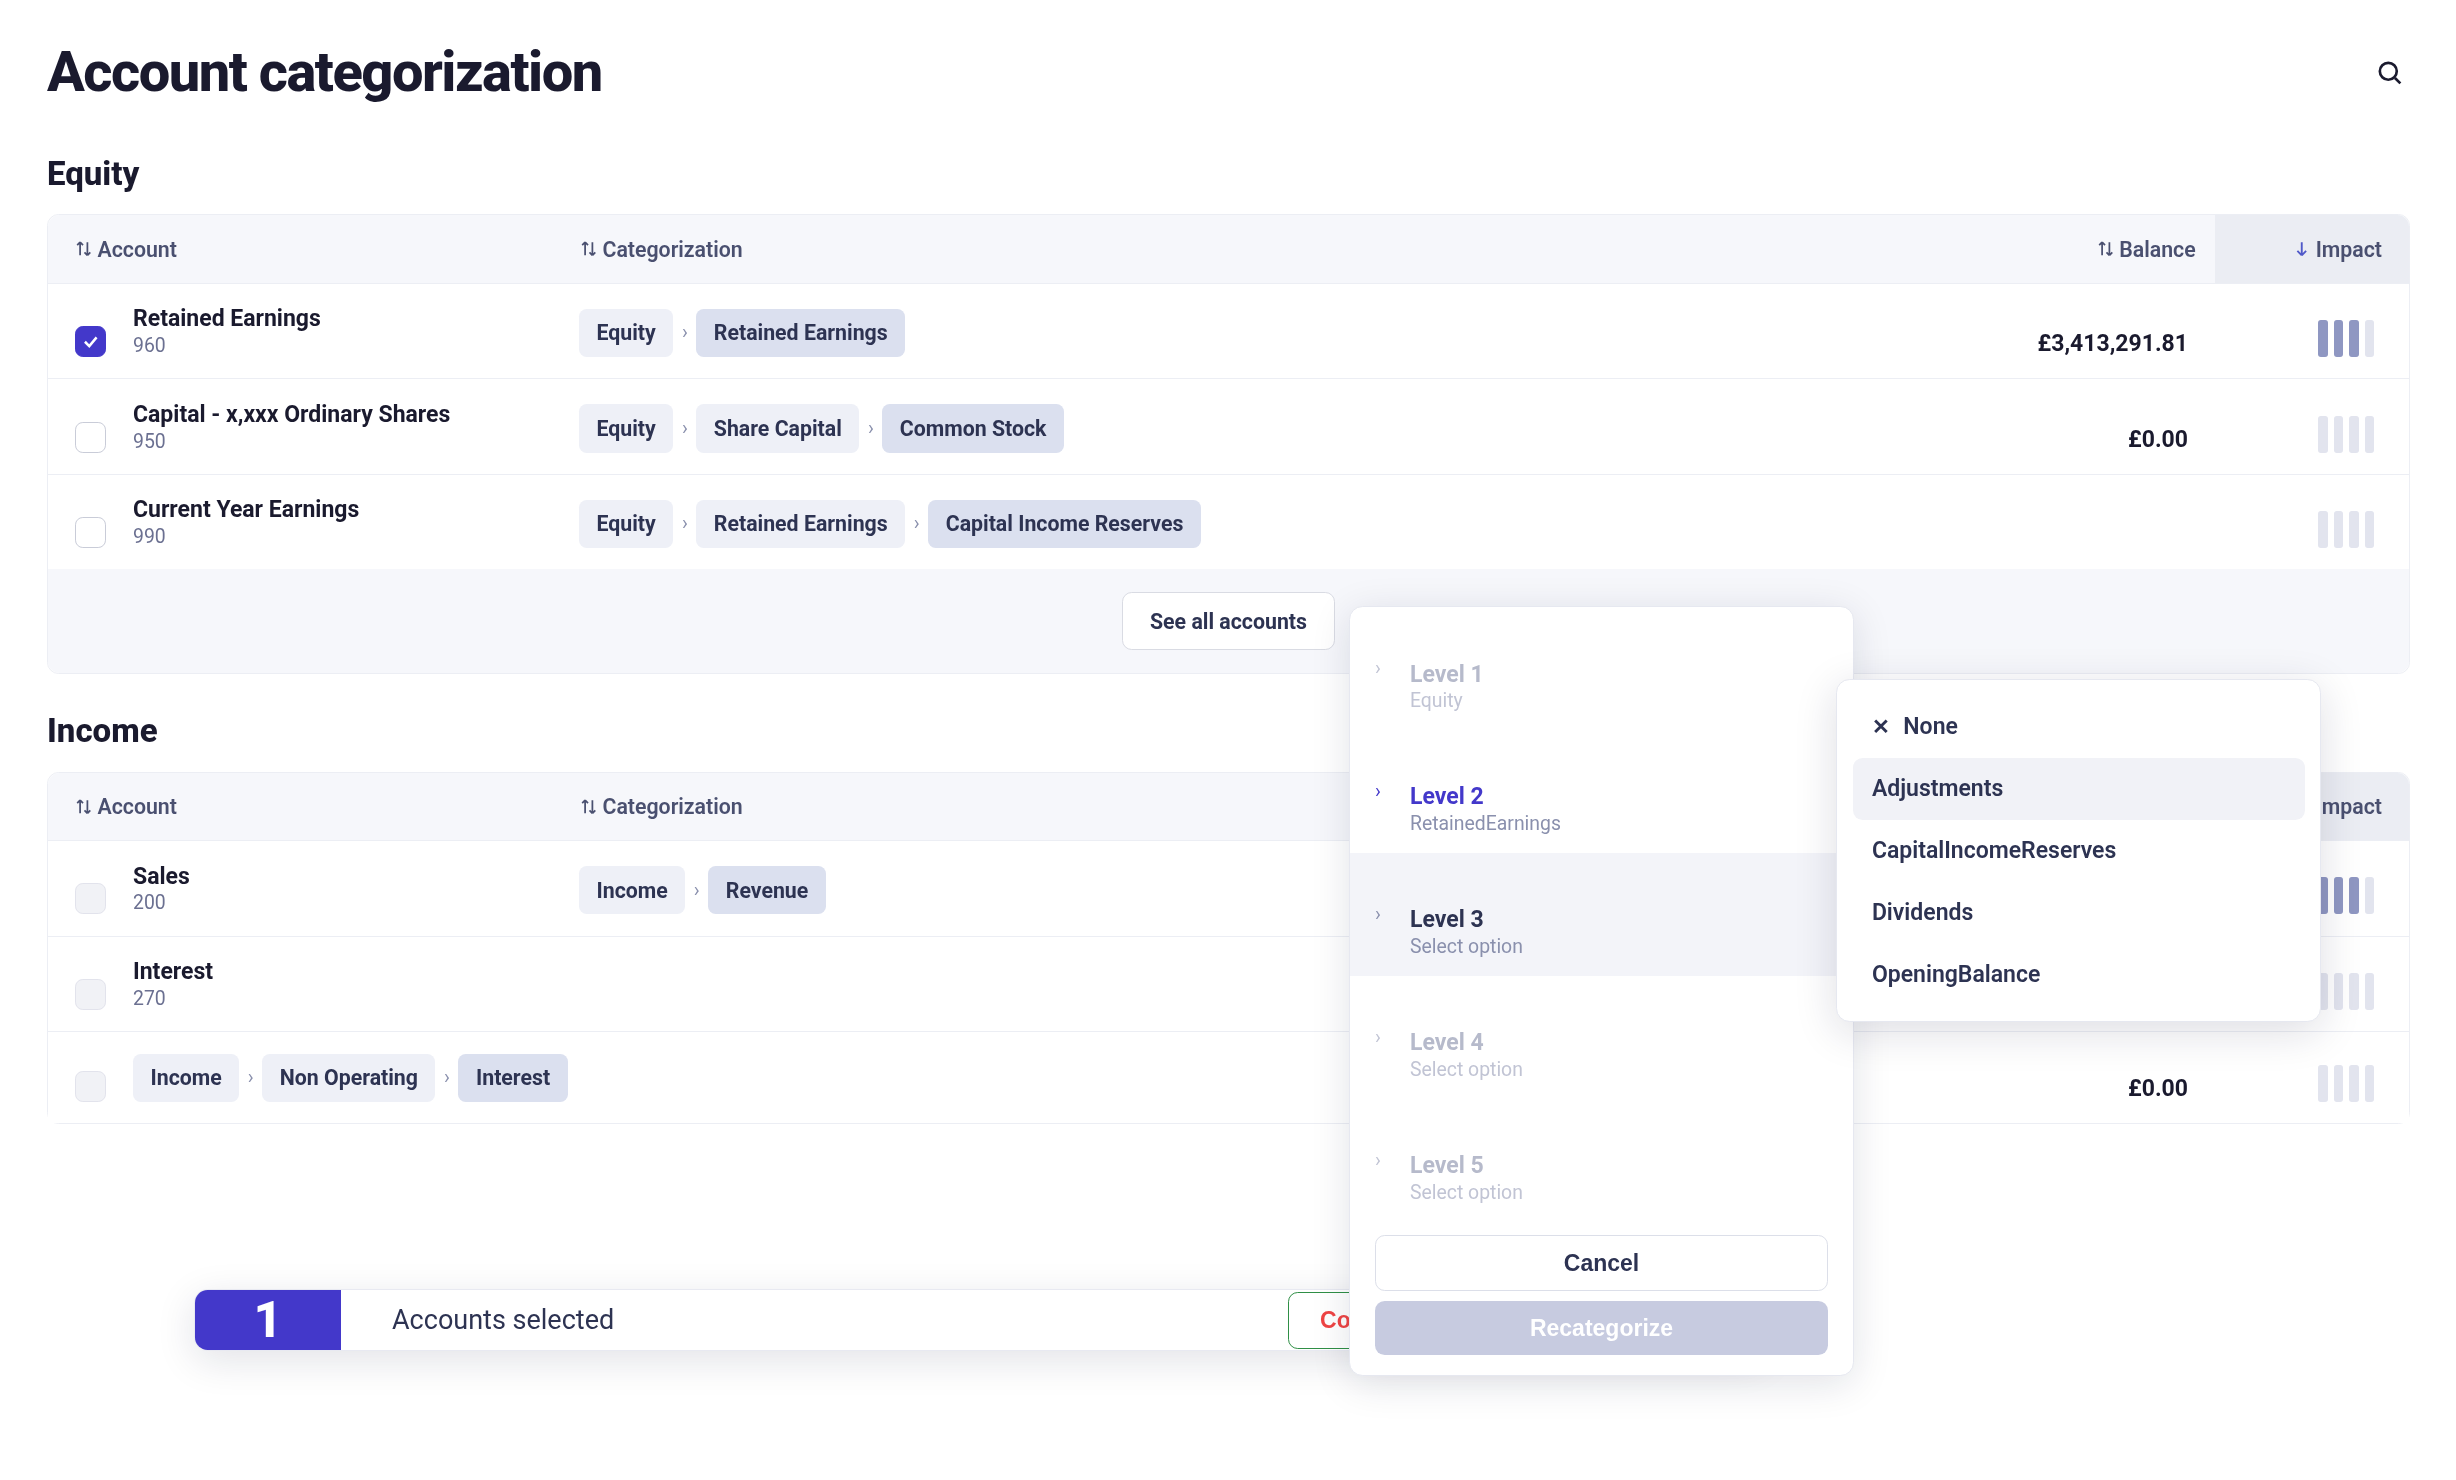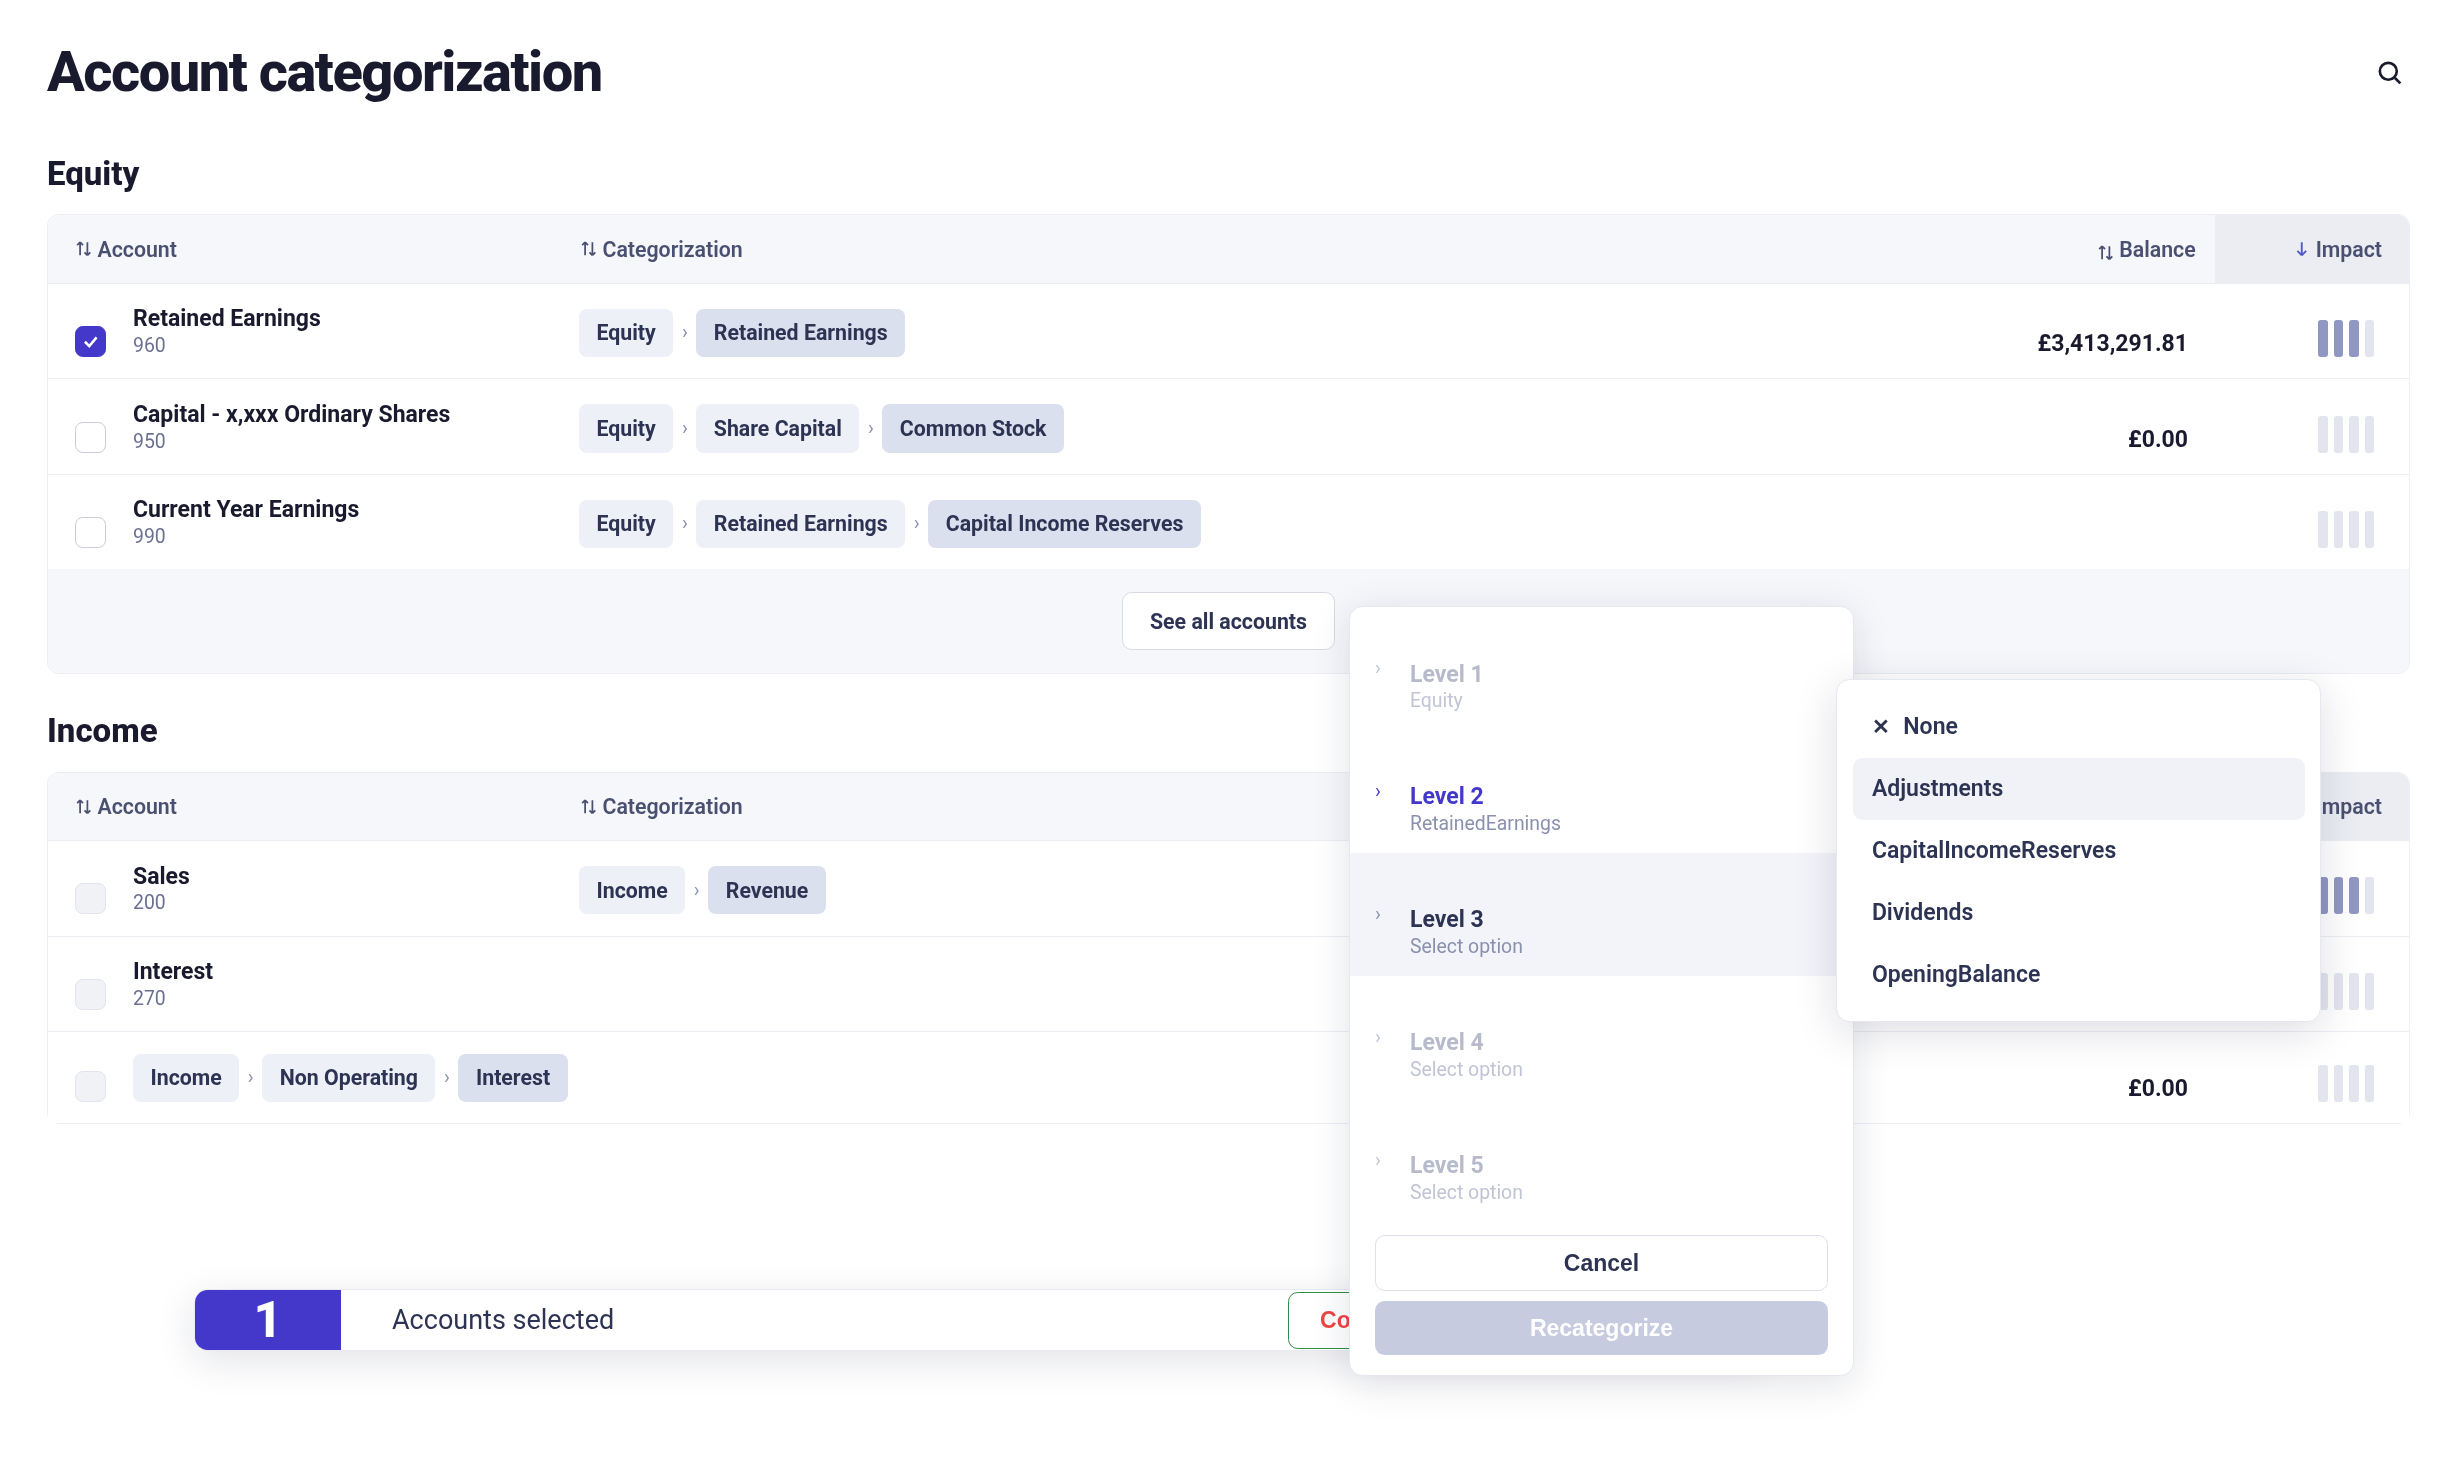--- a/index.html
+++ b/index.html
@@ -67,21 +67,21 @@
     padding: 21.3px 27px;
     border-bottom:1px solid #eceef4;
     color:#4a5070;
     font-size:21.3px;
     font-weight:600;
     border-radius:11.6px 11.6px 0 0;
   }
   .th { display:flex; align-items:center; gap:5px; cursor:pointer;}
   .th.account { flex: 0 0 505px; }
   .th.cat { flex: 1 1 auto; }
-  .th.balance { flex: 0 0 213px; justify-content:flex-end;align-items:flex-end; }
+  .th.balance { flex: 0 0 213px; justify-content:flex-end; }
   .th.impact { flex: 0 0 194px; justify-content:flex-end; background:#ebedf3; margin:-21.3px -27px -21.3px 19.4px; padding:21.3px 27px; border-radius:0 11.6px 0 0;}
   .th.impact .arrow-down { color:#5059c9; }
 
   .row {
     display:flex;
     align-items:flex-end;
     border-bottom:1px solid #eceef4;
     padding: 21.3px 27px;
     background:#fff;
   }

